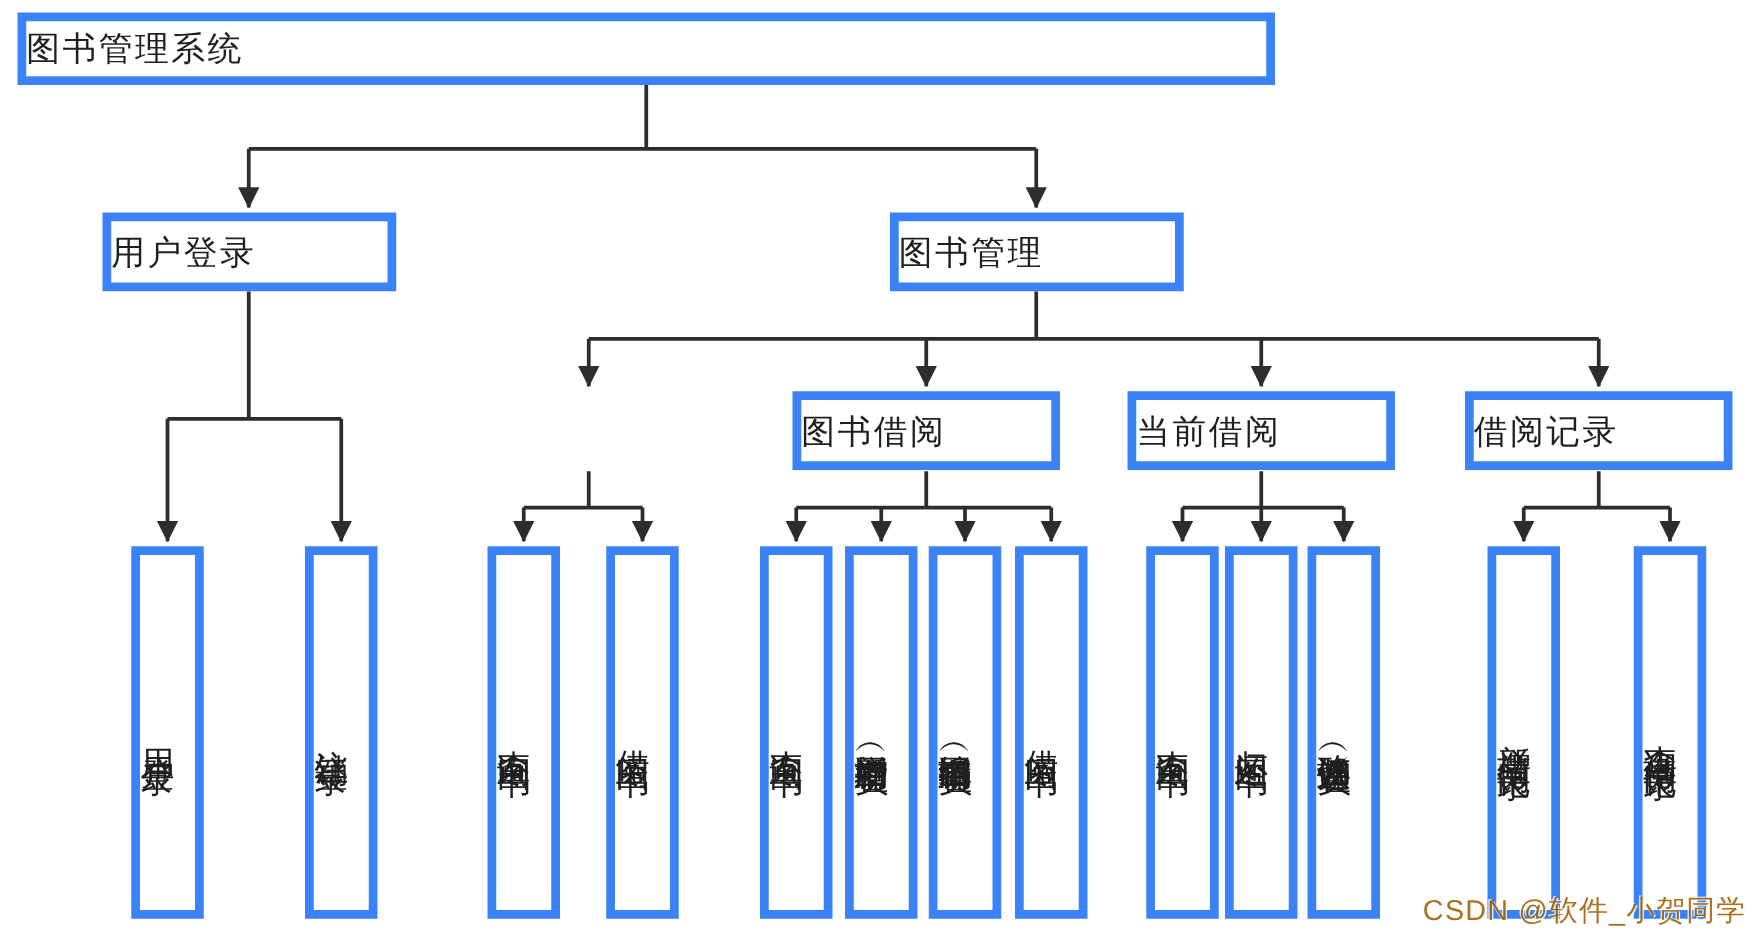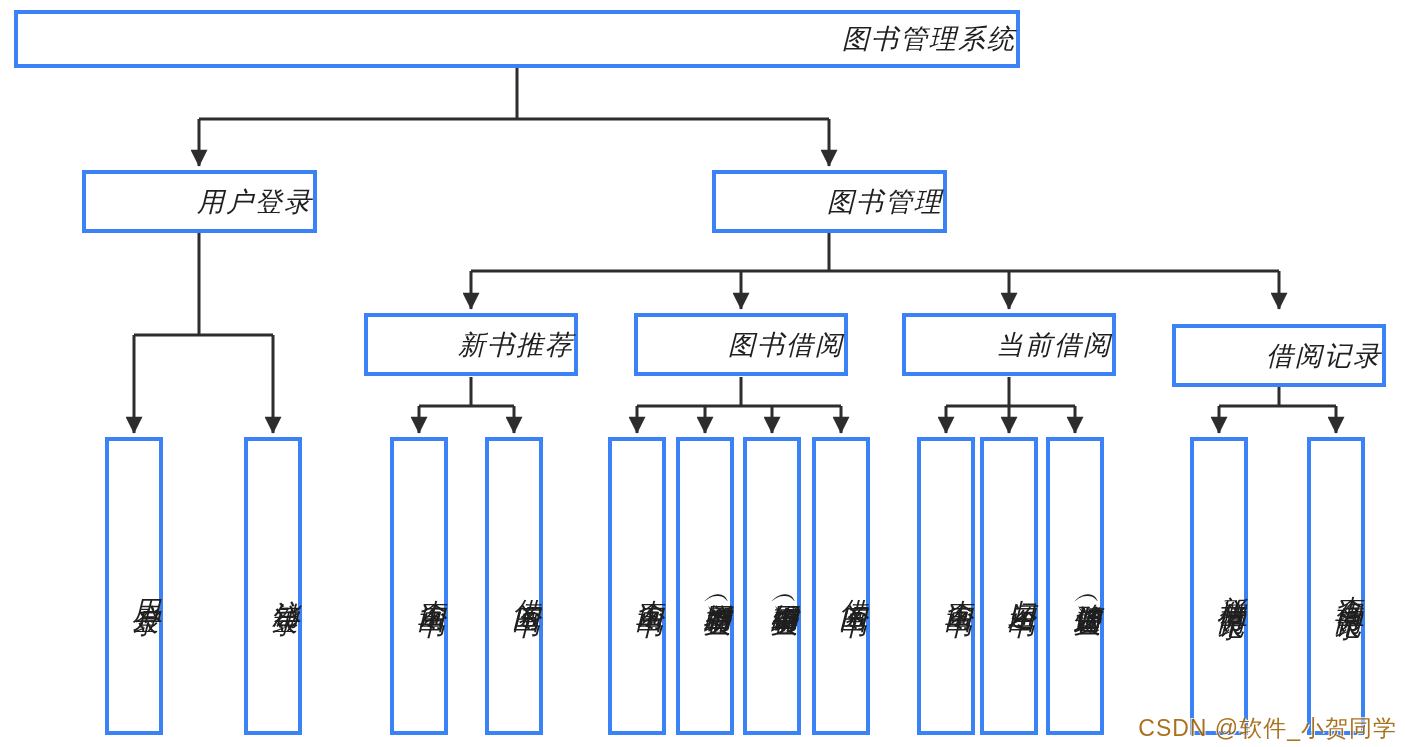--- a/index.html
+++ b/index.html
@@ -3,21 +3,21 @@
 <meta charset="utf-8">
 <style>
   html,body { margin:0; padding:0; background:#ffffff; }
   .stage {
     position:relative; width:1405px; height:747px; background:#ffffff;
     font-family:"Liberation Sans", sans-serif; color:#1f1f1f; overflow:hidden;
   }
   svg.connectors { position:absolute; left:0; top:0; width:1405px; height:747px; }
   .box {
     position:absolute; box-sizing:border-box; background:#ffffff;
-    border:4px solid #3b82f6; display:flex; align-items:center; justify-content:flex-end;font-style:italic;
+    border:7px solid #3b82f6; display:flex; align-items:center; justify-content:flex-start;
   }
   .hlabel { font-size:27px; letter-spacing:2px; white-space:nowrap; }
   .node-root  { left:14px;  top:10px;  width:1006px; height:58px; }
   .node-l2    { top:170px; height:63px; width:235px; }
   .node-l3    { top:313px; height:63px; width:214px; }
   .leaf       { top:437px; width:58px; height:298px; }
   .vtext {
     writing-mode:vertical-rl; text-orientation:mixed;
     font-size:27px; line-height:1; letter-spacing:4px;
   }
@@ -76,34 +76,31 @@
     </g>
   </svg>
 
   <div class="box node-root">
     <span class="hlabel">图书管理系统</span>
   </div>
 
   <div class="box node-l2" style="left:82px;">
     <span class="hlabel">用户登录</span>
   </div>
-  <div class="box node-l2" style="left:712px;padding-left:24px;">
+  <div class="box node-l2" style="left:712px;">
     <span class="hlabel">图书管理</span>
   </div>
 
-  <div class="box node-l3" style="left:364px;">
-    <span class="hlabel">新书推荐</span>
-  </div>
   <div class="box node-l3" style="left:902px;">
     <span class="hlabel">当前借阅</span>
   </div>
   <div class="box node-l3" style="left:634px;">
     <span class="hlabel">图书借阅</span>
   </div>
-  <div class="box node-l3" style="left:1172px;margin-top:11px;">
+  <div class="box node-l3" style="left:1172px;">
     <span class="hlabel">借阅记录</span>
   </div>
 
   <div class="box leaf" style="left:105px;">
     <span class="vtext">用户登录</span>
   </div>
   <div class="box leaf" style="left:244px;">
     <span class="vtext">注销登录</span>
   </div>
 

